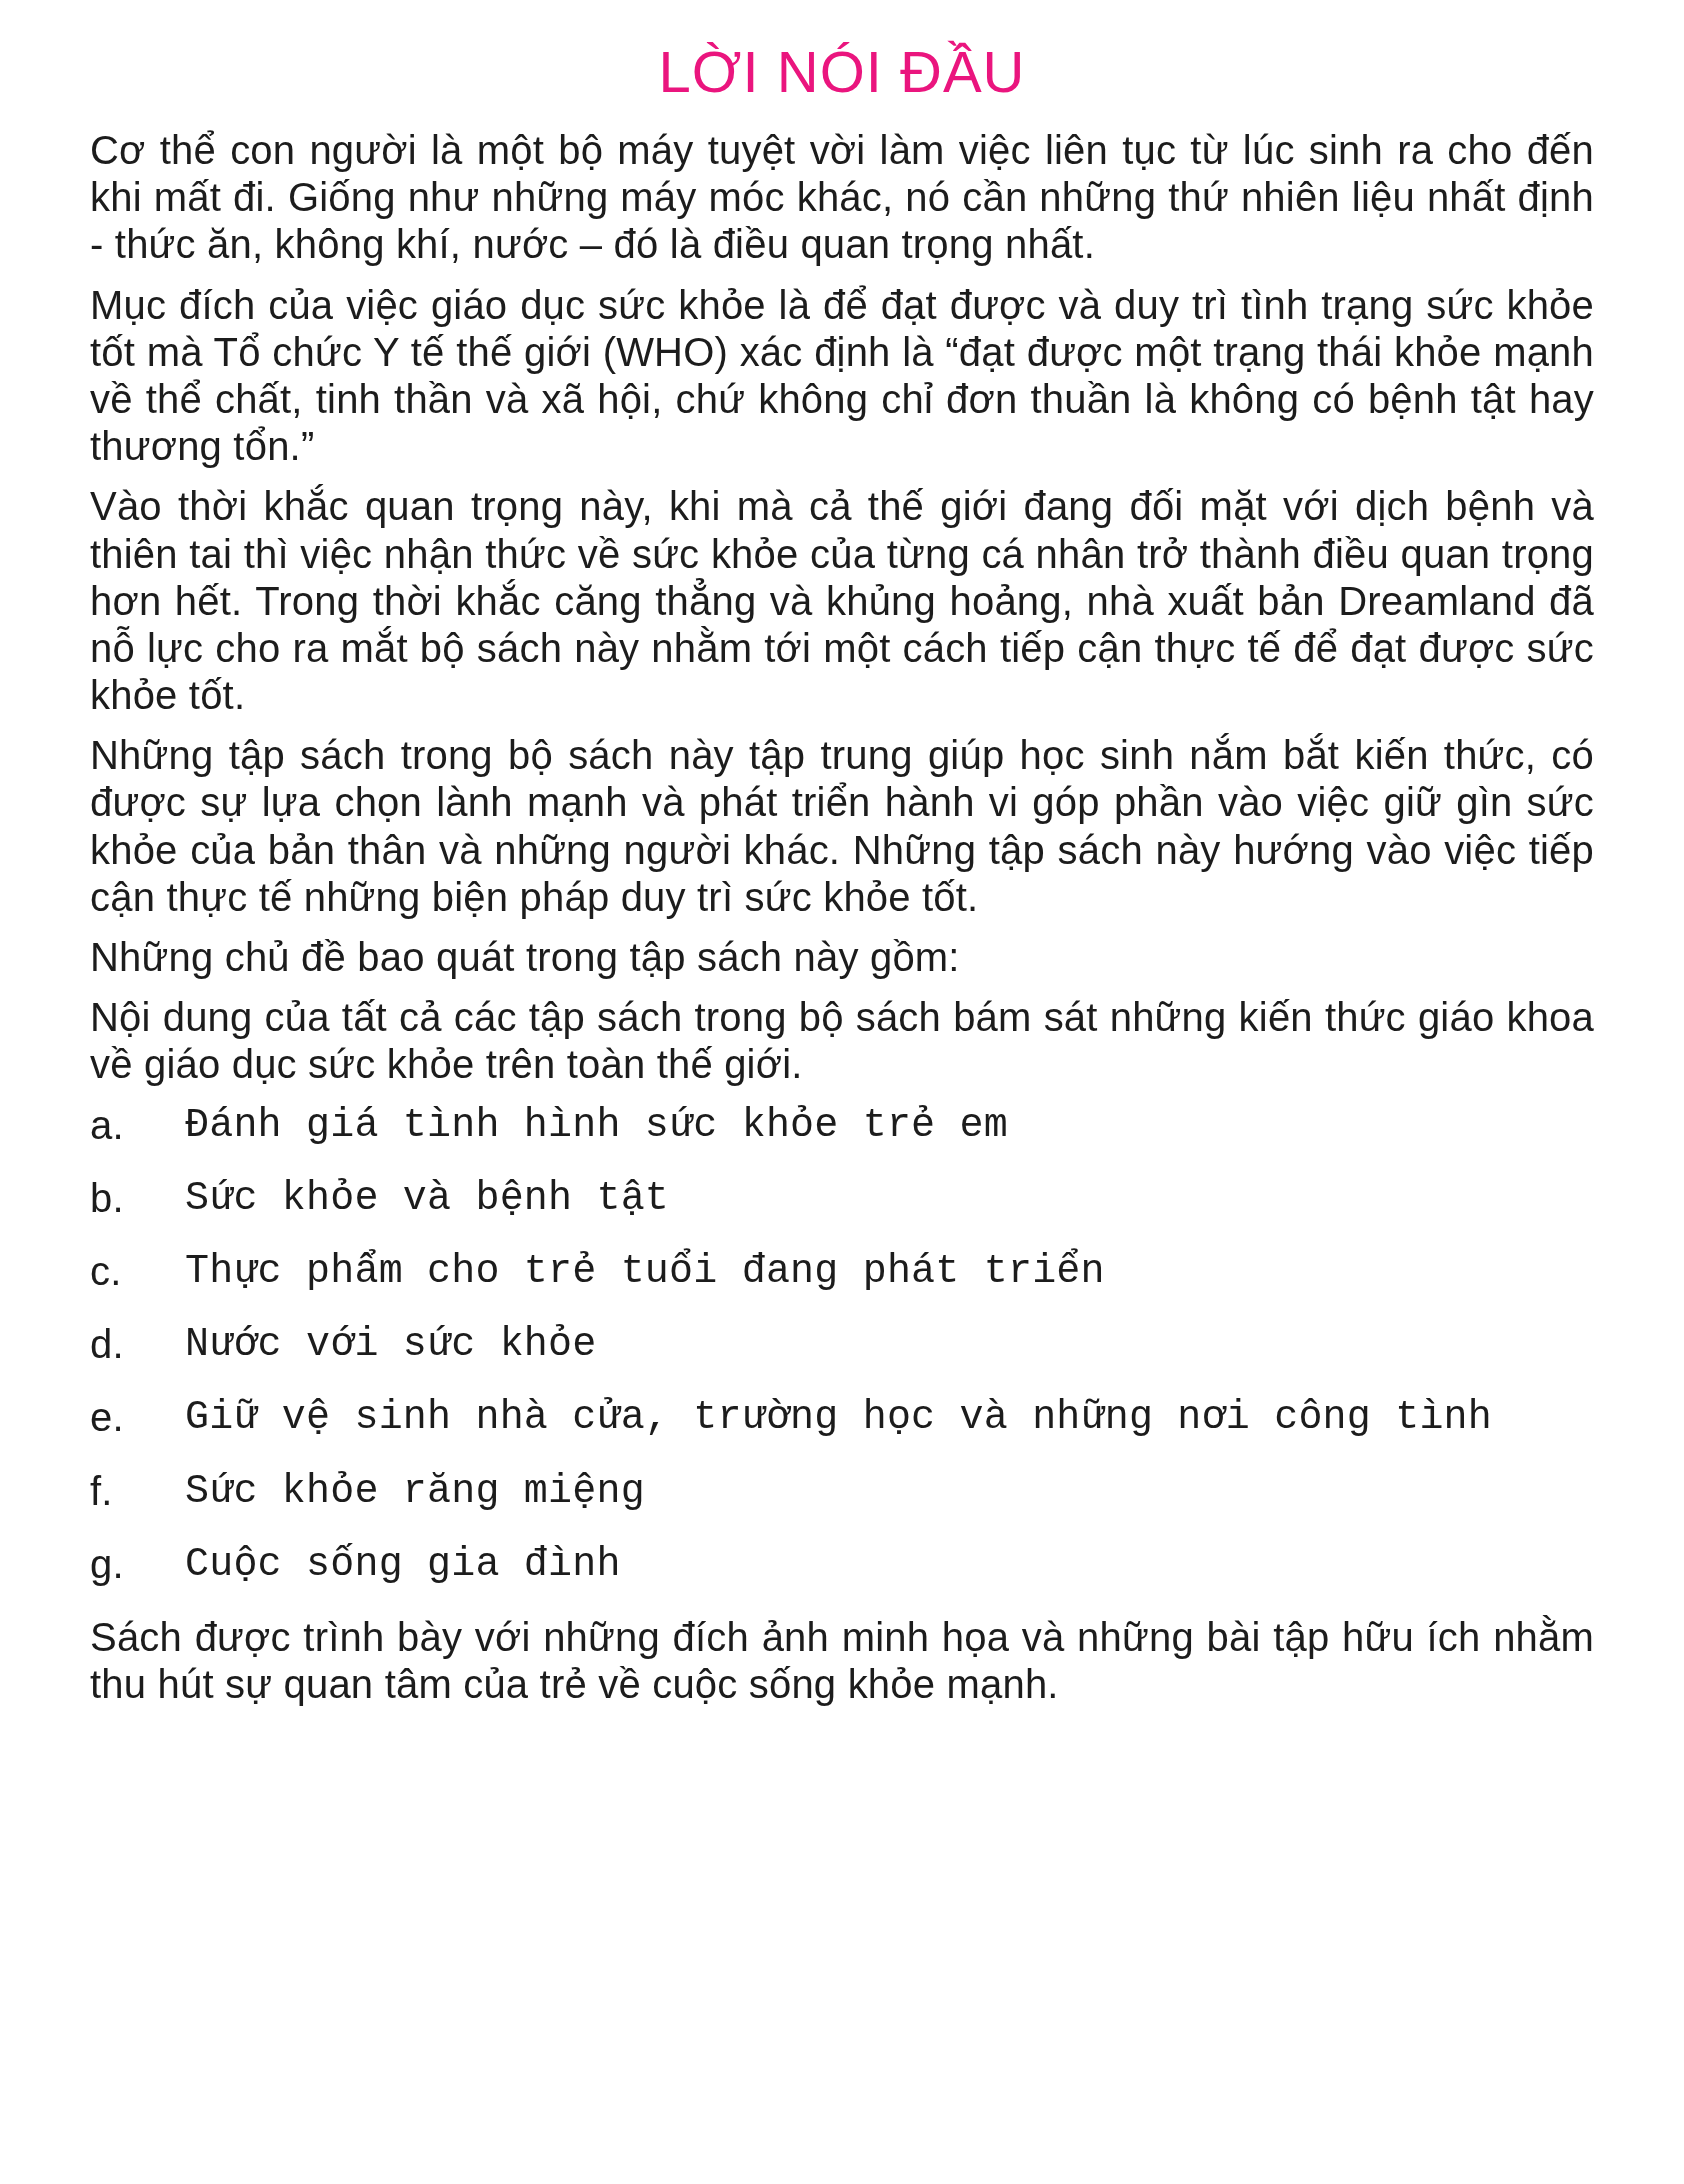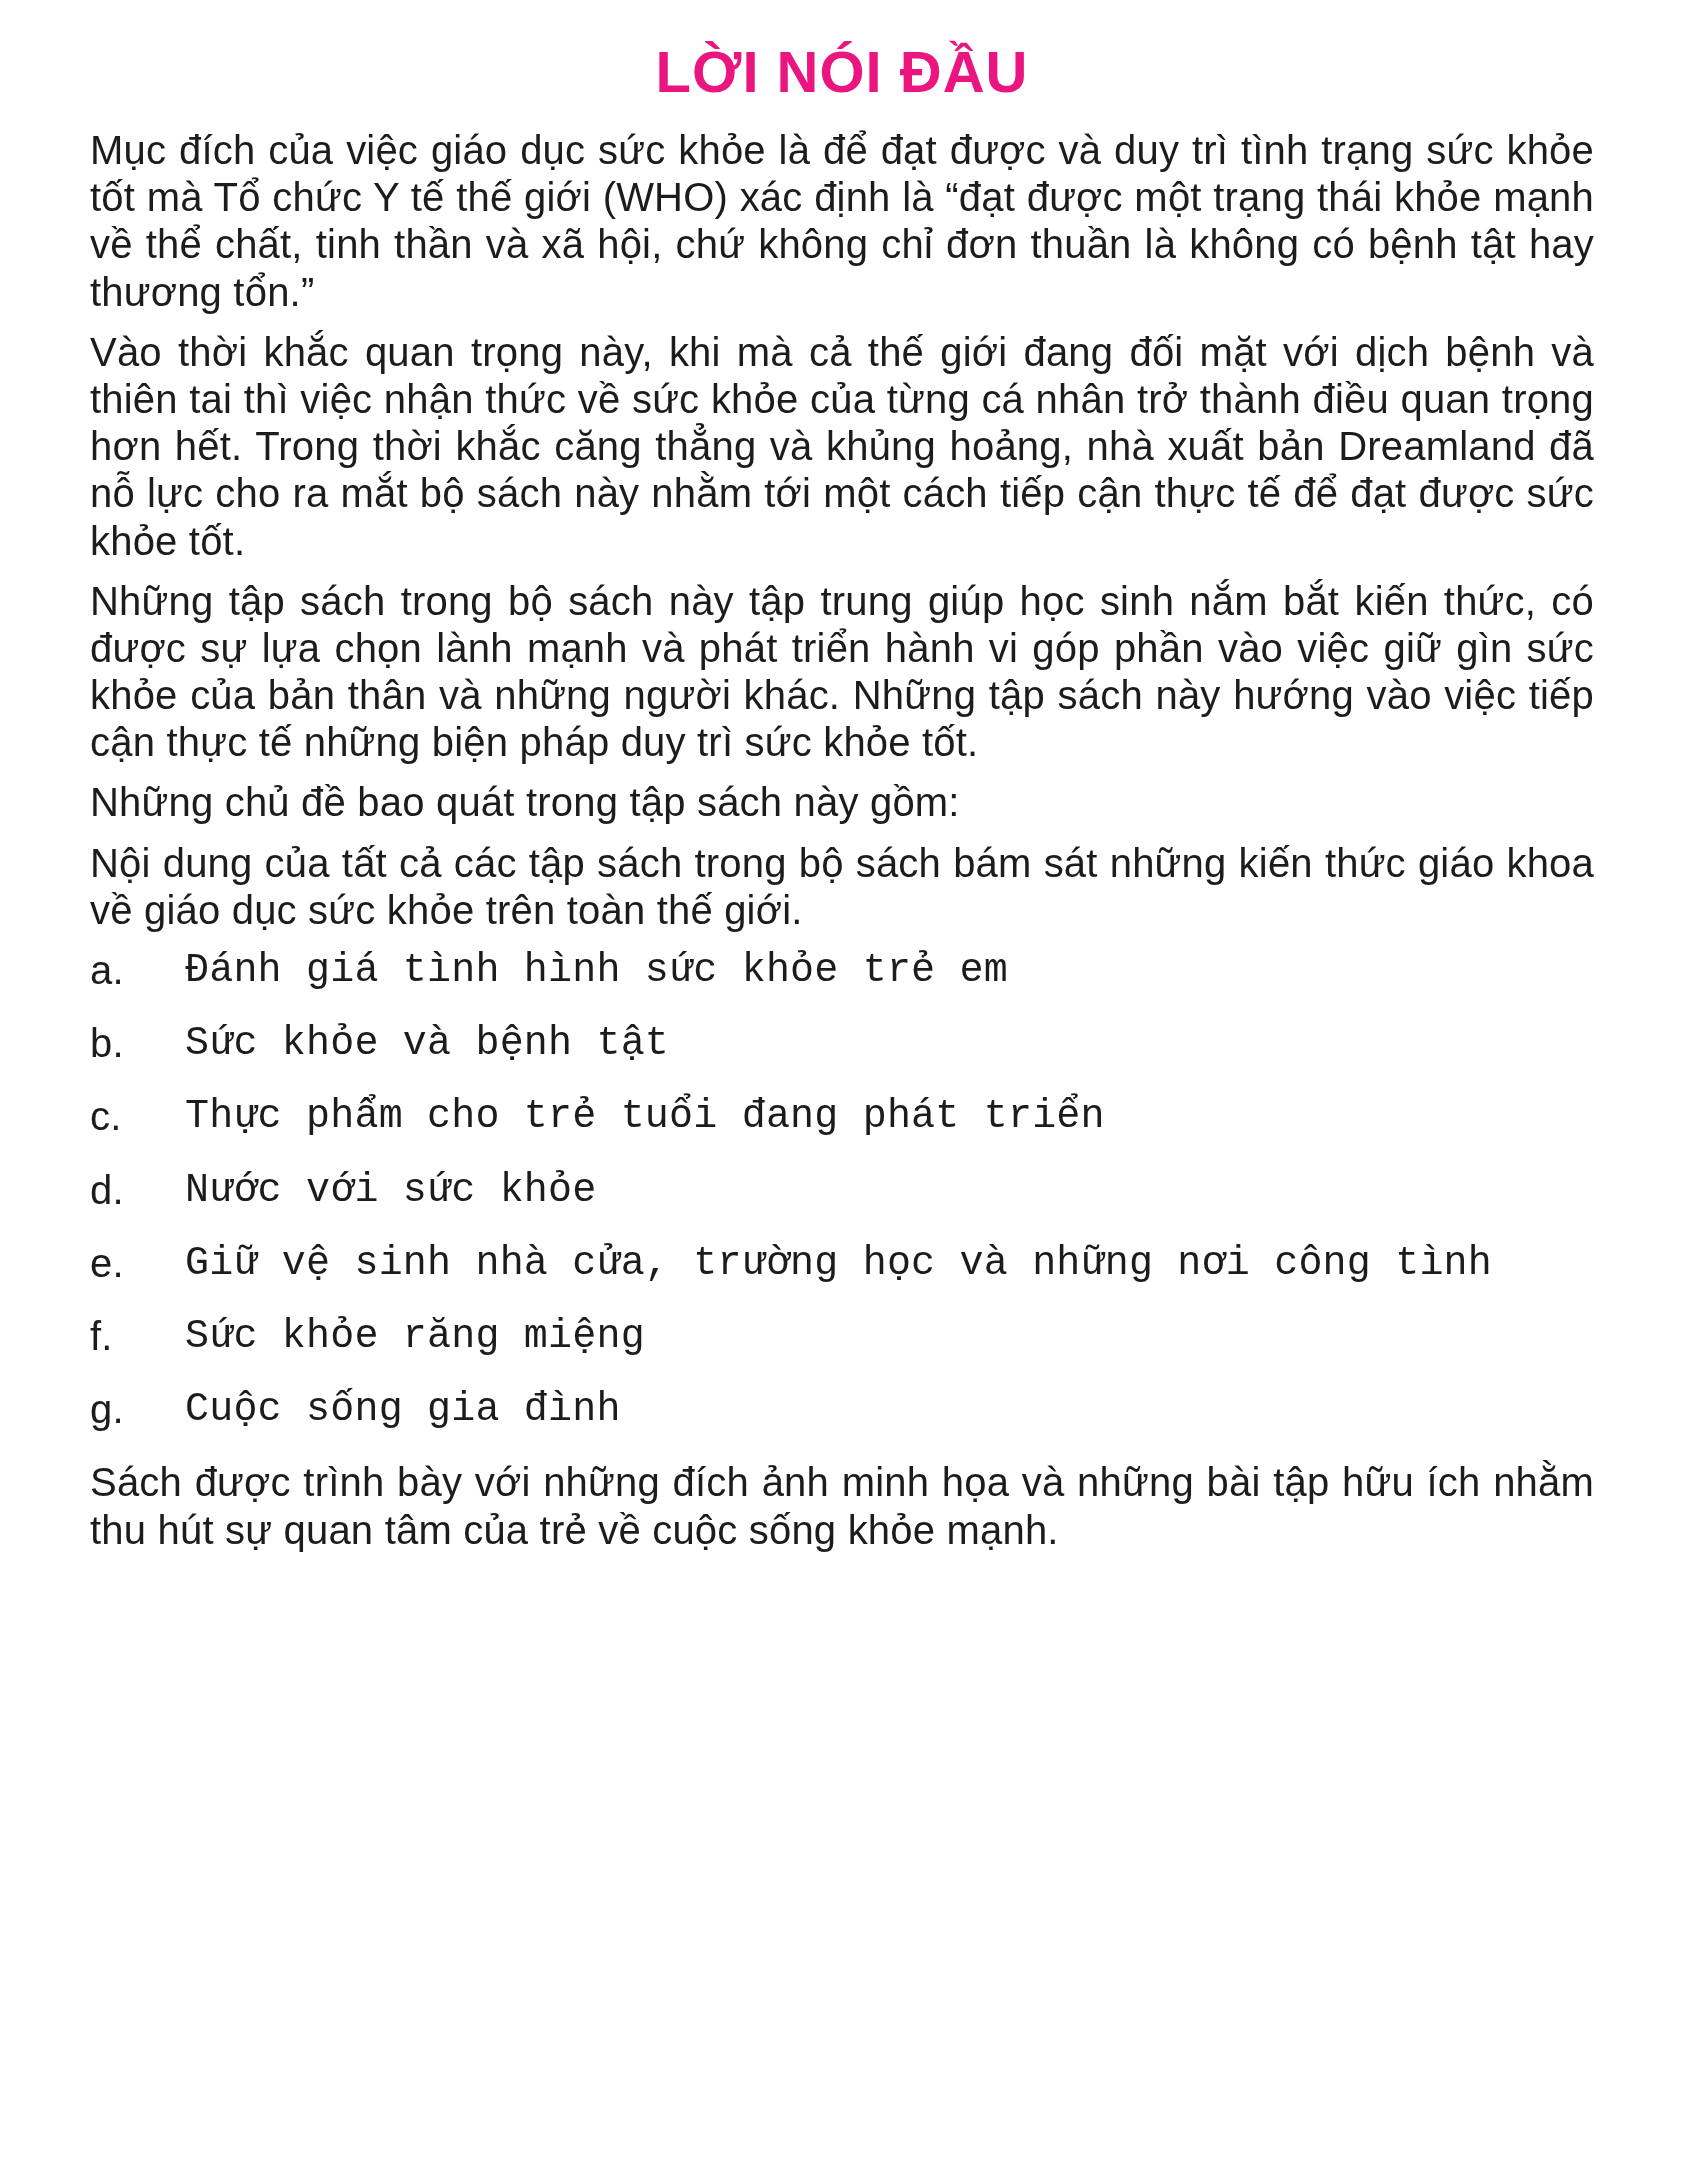--- a/index.html
+++ b/index.html
@@ -18,21 +18,21 @@
     box-sizing: border-box;
     width: 1684px;
     height: 2184px;
     padding: 30px 90px 0 90px;
   }
   .page-title {
     margin: 8px 0 22px 0;
     text-align: center;
     color: #ea157e;
     font-size: 58px;
-    font-weight: 700;
+    font-weight: 400;
     letter-spacing: 1px;
     font-family: "Liberation Sans", sans-serif;
   }
   .para {
     margin: 0 0 13px 0;
     font-size: 40px;
     line-height: 1.18;
     text-align: justify;
     text-justify: inter-word;
     font-weight: 400;
@@ -58,20 +58,21 @@
     font-family: Liberation Mono, monospace;
   }
 </style>
 </head>
 <body>
 
 <div class="page">
 
   <h1 class="page-title">LỜI NÓI ĐẦU</h1>
 
+  <p class="para">Cơ thể con người là một bộ máy tuyệt vời làm việc liên tục từ lúc sinh ra cho đến khi mất đi. Giống như những máy móc khác, nó cần những thứ nhiên liệu nhất định - thức ăn, không khí, nước – đó là điều quan trọng nhất.</p>
 
 
   <p class="para">Mục đích của việc giáo dục sức khỏe là để đạt được và duy trì tình trạng sức khỏe tốt mà Tổ chức Y tế thế giới (WHO) xác định là “đạt được một trạng thái khỏe mạnh về thể chất, tinh thần và xã hội, chứ không chỉ đơn thuần là không có bệnh tật hay thương tổn.”</p>
 
   <p class="para">Vào thời khắc quan trọng này, khi mà cả thế giới đang đối mặt với dịch bệnh và thiên tai thì việc nhận thức về sức khỏe của từng cá nhân trở thành điều quan trọng hơn hết. Trong thời khắc căng thẳng và khủng hoảng, nhà xuất bản Dreamland đã nỗ lực cho ra mắt bộ sách này nhằm tới một cách tiếp cận thực tế để đạt được sức khỏe tốt.</p>
 
   <p class="para">Những tập sách trong bộ sách này tập trung giúp học sinh nắm bắt kiến thức, có được sự lựa chọn lành mạnh và phát triển hành vi góp phần vào việc giữ gìn sức khỏe của bản thân và những người khác. Những tập sách này hướng vào việc tiếp cận thực tế những biện pháp duy trì sức khỏe tốt.</p>
 
   <p class="para">Những chủ đề bao quát trong tập sách này gồm:</p>
 

